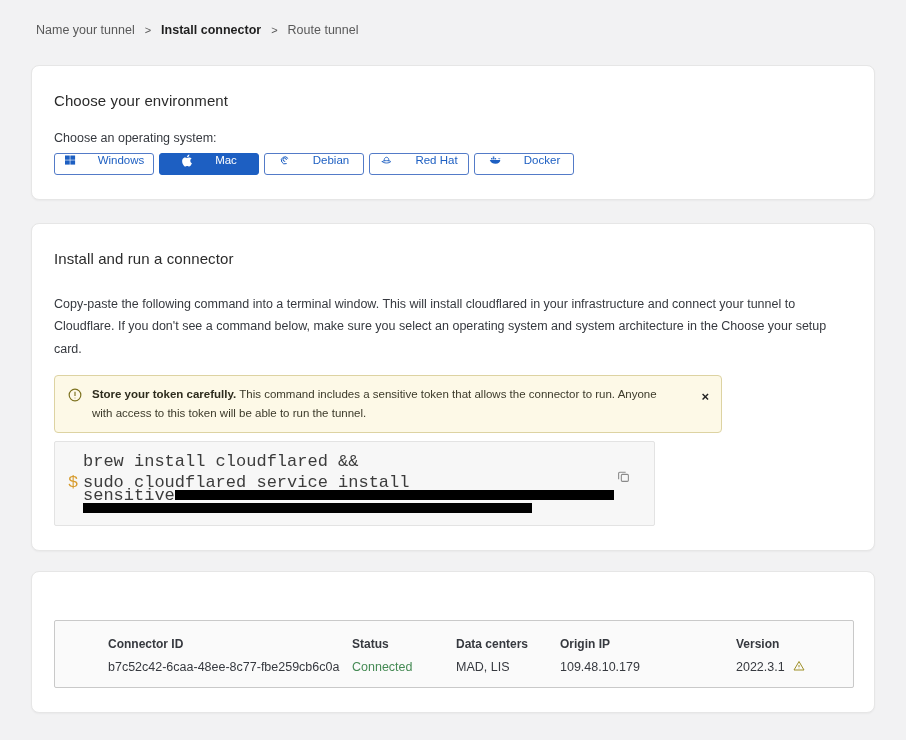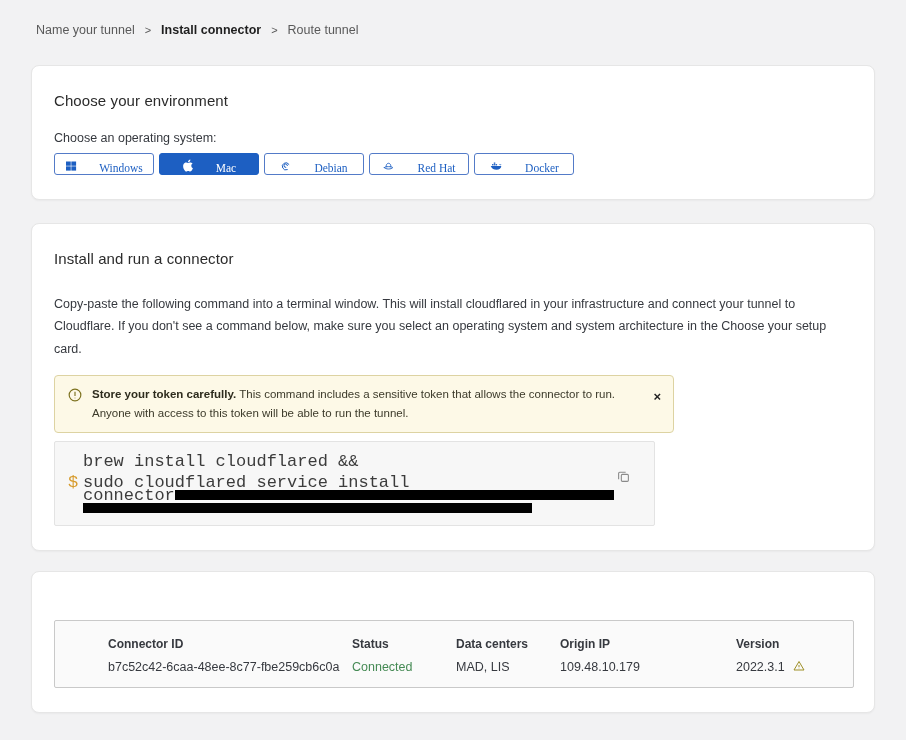--- a/index.html
+++ b/index.html
@@ -29,34 +29,34 @@
   .card-1 { margin-top:28px; }
   .card-2 { margin-top:23px; }
   .card-3 { margin-top:20px; }
   .card h2 { font-size:15px; font-weight:normal; color:#2b2b2b; letter-spacing:.1px; }
 
   
   .os-label { margin-top:22px; font-size:12.5px; color:#36393f; }
   .os-row { display:flex; gap:5px; margin-top:8px; }
   .os-btn {
     width:100px; height:22px;
-    display:inline-flex; align-items:flex-end; justify-content:center; gap:22px;
+    display:inline-flex; align-items:flex-start; justify-content:center; gap:22px;
     border:1px solid #537bc8; border-radius:3px;
     background:#ffffff; color:#1d5fc2;
-    font-family:Liberation Serif, serif;
+    font-family:Liberation Sans, sans-serif;
     font-size:11.5px; cursor:pointer;
   }
   .os-btn svg { flex:0 0 auto; }
   .os-btn.selected { background:#1d5fc2; border-color:#1d5fc2; color:#ffffff; }
 
   
   .desc { margin-top:26px; font-size:12.5px; line-height:1.78; color:#36393f; max-width:800px; }
 
   .warn-banner {
-    margin-top:15px; width:620px;
+    margin-top:15px; width:668px;
     background:#fdf9e7; border:1px solid #ddd3a2; border-radius:4px;
     display:flex; align-items:flex-start; gap:10px;
     padding:9px 12px 9px 13px; position:relative;
   }
   .warn-banner .warn-icon { margin-top:3px; color:#7d721f; flex:0 0 auto; }
   .warn-text { font-size:11.5px; line-height:1.65; color:#3c3a2a; padding-right:30px; }
   .warn-text b { color:#2e2c1d; }
   .warn-close {
     position:absolute; right:12px; top:14px;
     border:none; background:transparent; color:#222;
@@ -191,21 +191,21 @@
     <div class="code-line first">
       <span class="gutter"></span>
       <span>brew install cloudflared &amp;&amp;</span>
     </div>
     <div class="code-line">
       <span class="gutter">$</span>
       <span>sudo cloudflared service install</span>
     </div>
     <div class="code-line">
       <span class="gutter"></span>
-      <span>connector</span>
+      <span>sensitive</span>
       <span class="redact-bar bar-1"></span>
     </div>
     <div class="code-line">
       <span class="gutter"></span>
       <span class="redact-bar bar-2"></span>
     </div>
     <button class="copy-btn">
       <svg width="13" height="13" viewBox="0 0 24 24" fill="none" stroke="currentColor" stroke-width="2">
           <rect x="8" y="8" width="13" height="13" rx="2"></rect>
           <path d="M16 4H5a2 2 0 0 0-2 2v11"></path>

